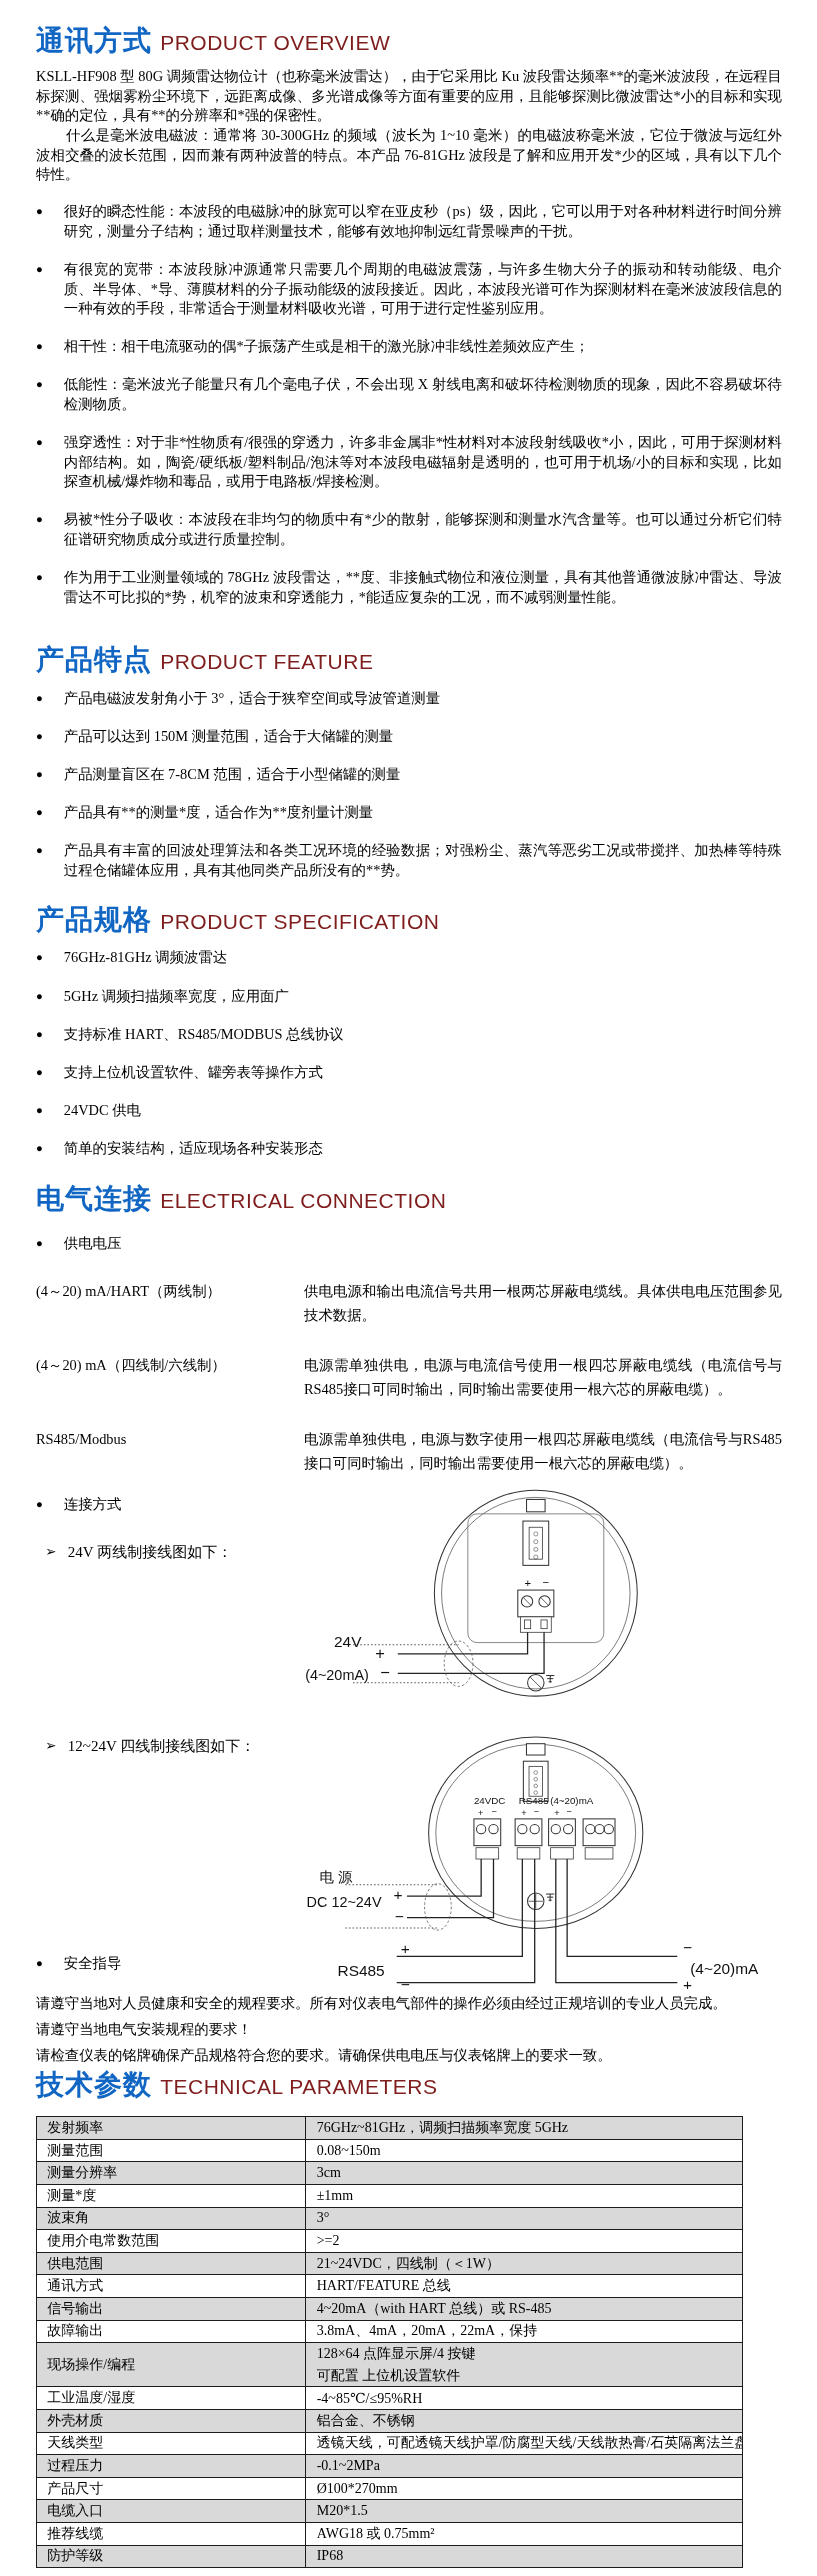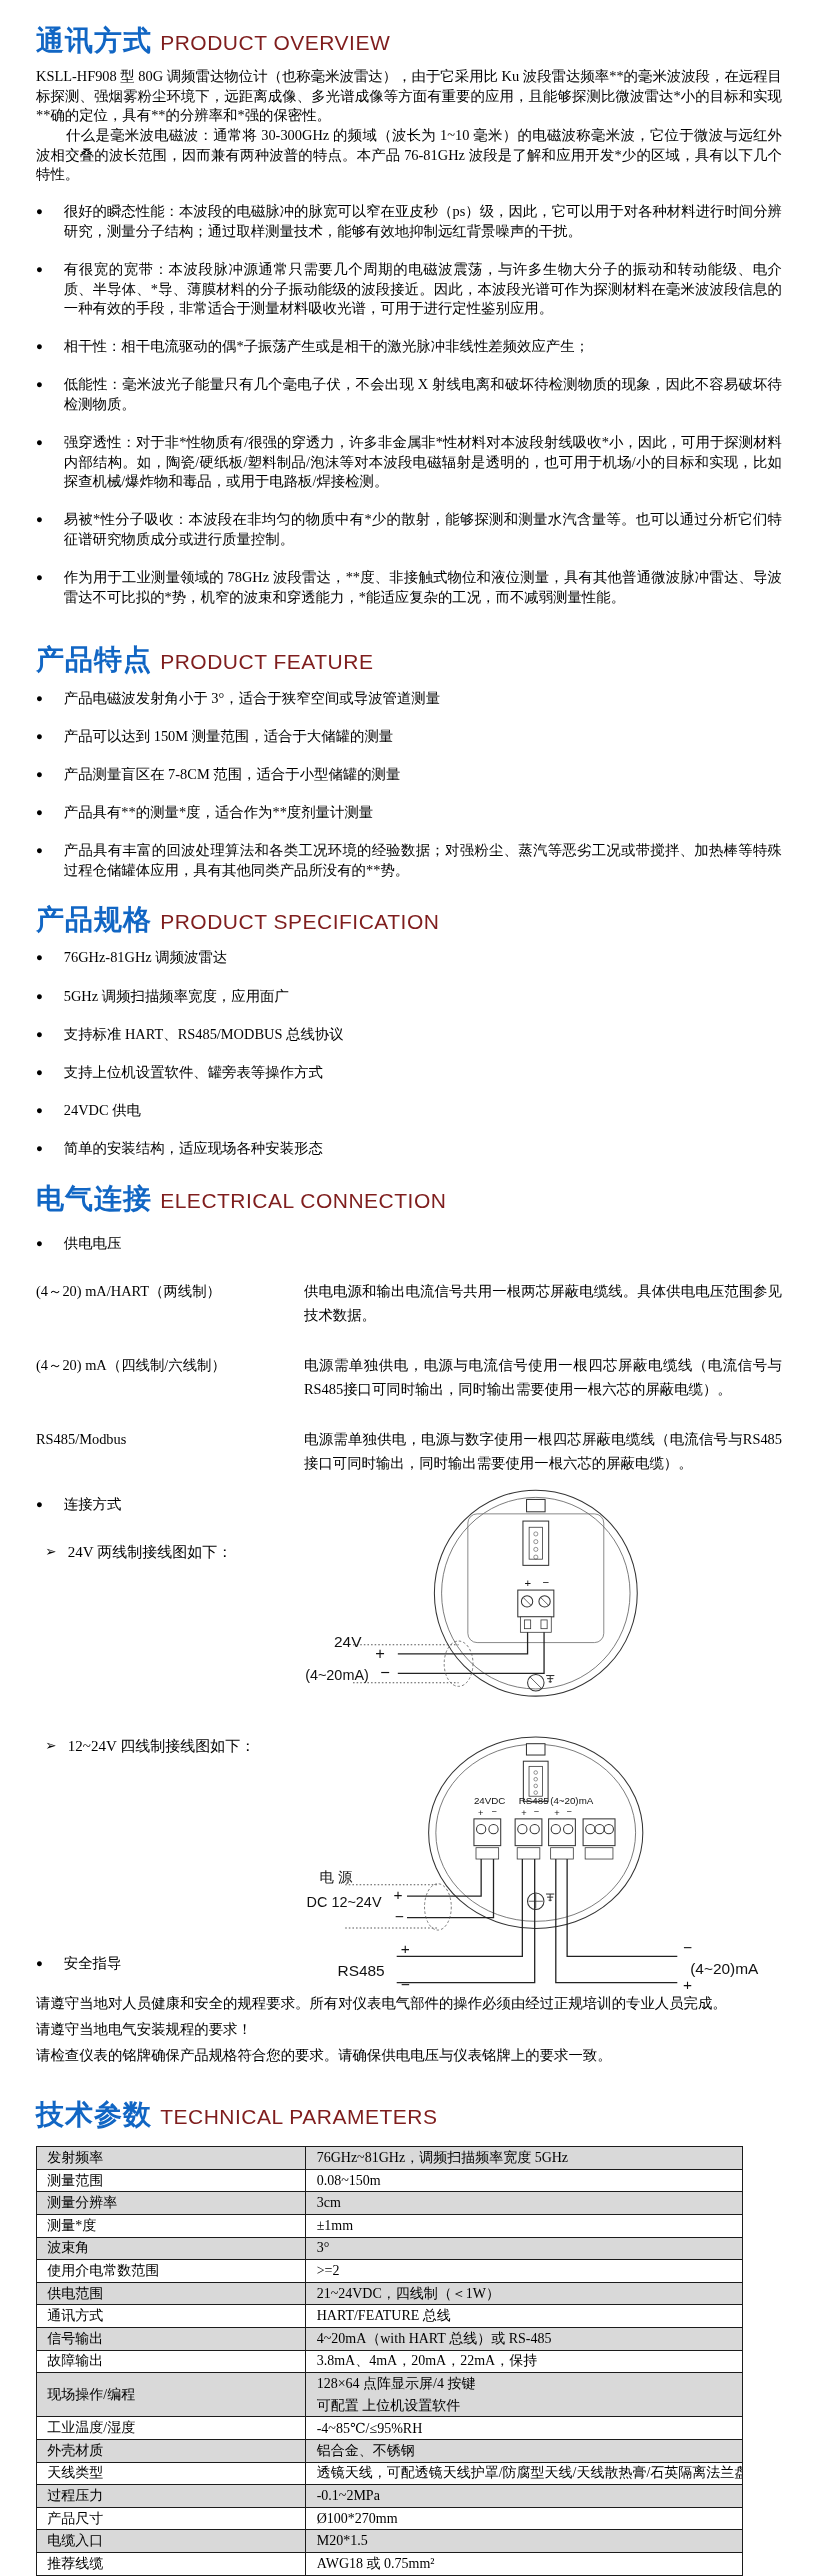--- a/index.html
+++ b/index.html
@@ -292,21 +292,21 @@
       <span>安全指导</span>
     </div>
   </div>
 
   <div class="safety">
     <div>请遵守当地对人员健康和安全的规程要求。所有对仪表电气部件的操作必须由经过正规培训的专业人员完成。</div>
     <div>请遵守当地电气安装规程的要求！</div>
     <div>请检查仪表的铭牌确保产品规格符合您的要求。请确保供电电压与仪表铭牌上的要求一致。</div>
   </div>
 
-  <h2 class="sec-h" style="margin-top:30px;">
+  <h2 class="sec-h" style="">
     <span class="zh">技术参数</span>
     <span class="en">TECHNICAL PARAMETERS</span>
   </h2>
 
   <table class="params">
     <tbody>
       <tr>
           <td class="lab">发射频率</td>
           <td>76GHz~81GHz，调频扫描频率宽度 5GHz</td>
         </tr>

